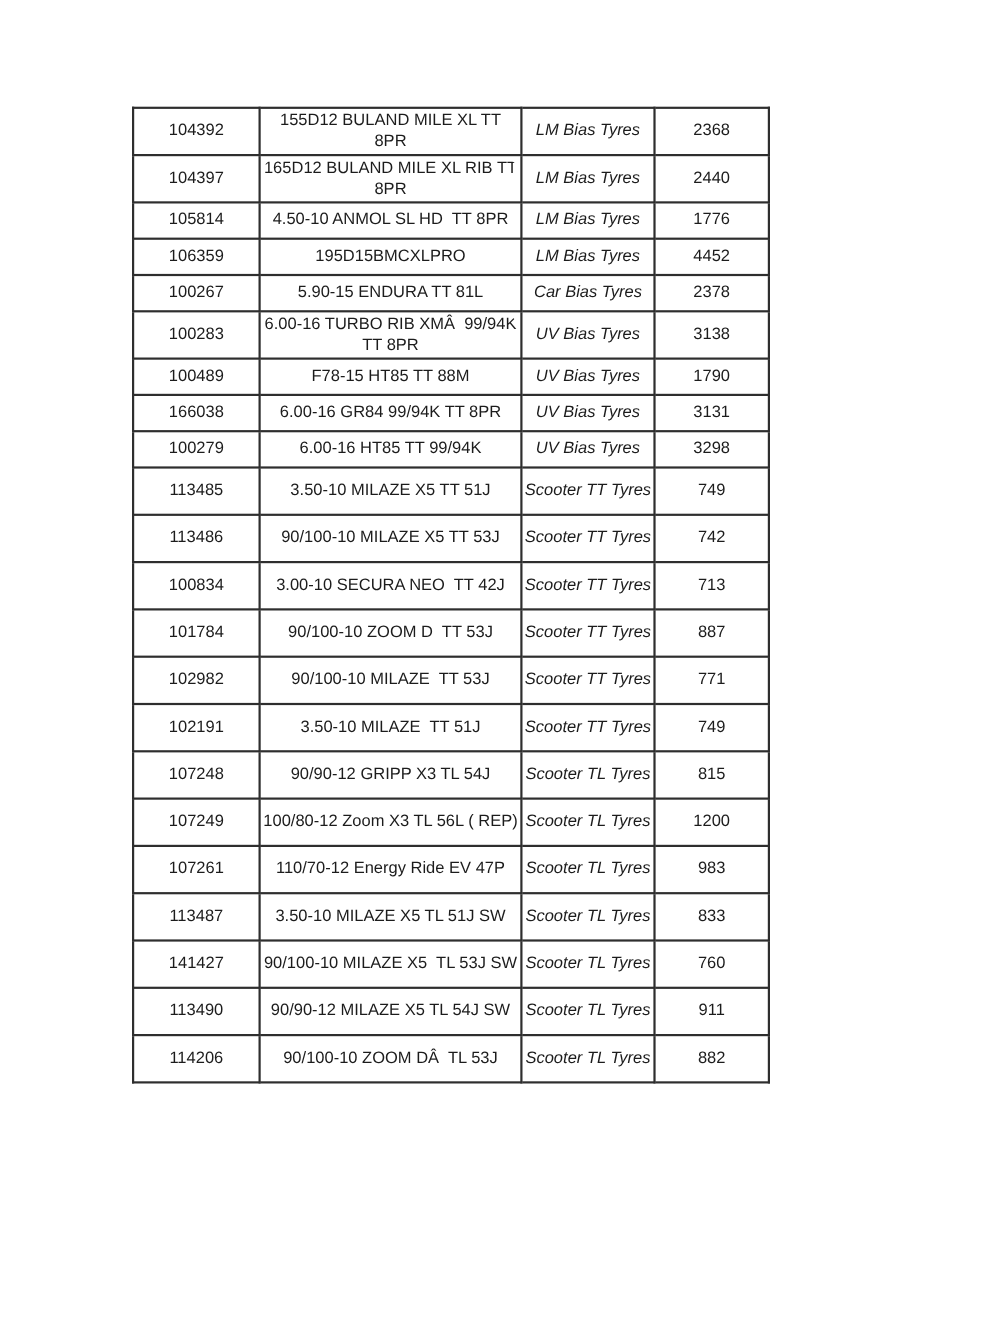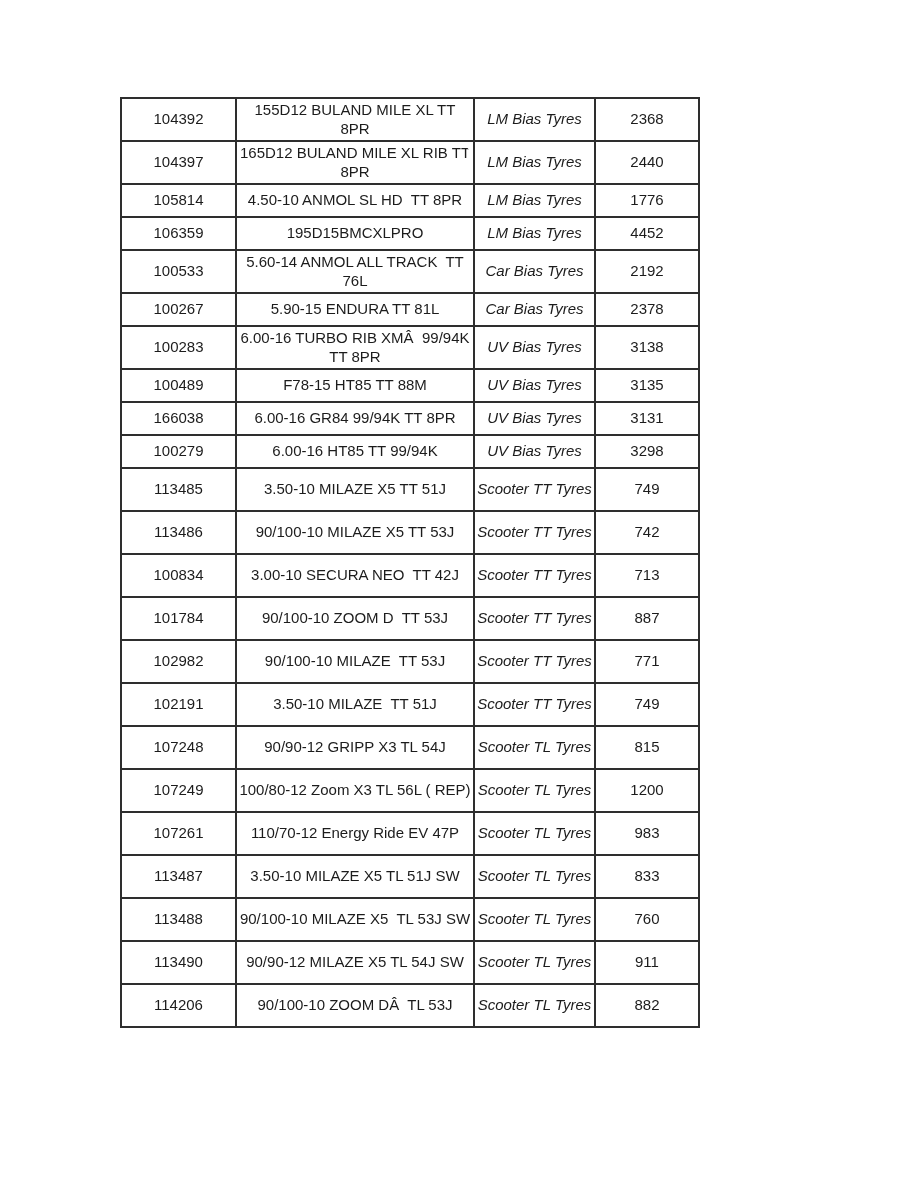--- a/index.html
+++ b/index.html
@@ -74,43 +74,37 @@
           <td class="desc">4.50-10 ANMOL SL HD  TT 8PR</td>
           <td class="cat">LM Bias Tyres</td>
           <td class="price">1776</td>
         </tr>
         <tr class="rs">
           <td class="code">106359</td>
           <td class="desc">195D15BMCXLPRO</td>
           <td class="cat">LM Bias Tyres</td>
           <td class="price">4452</td>
         </tr>
-        <tr class="rt">
-          <td class="code">100533</td>
-          <td class="desc">5.60-14 ANMOL ALL TRACK  TT 76L</td>
-          <td class="cat">Car Bias Tyres</td>
-          <td class="price">2192</td>
-        </tr>
         <tr class="rs">
           <td class="code">100267</td>
           <td class="desc">5.90-15 ENDURA TT 81L</td>
           <td class="cat">Car Bias Tyres</td>
           <td class="price">2378</td>
         </tr>
         <tr class="rt">
           <td class="code">100283</td>
           <td class="desc">6.00-16 TURBO RIB XMÂ  99/94K TT 8PR</td>
           <td class="cat">UV Bias Tyres</td>
           <td class="price">3138</td>
         </tr>
         <tr class="rs">
           <td class="code">100489</td>
           <td class="desc">F78-15 HT85 TT 88M</td>
           <td class="cat">UV Bias Tyres</td>
-          <td class="price">3135</td>
+          <td class="price">1790</td>
         </tr>
         <tr class="rs">
           <td class="code">166038</td>
           <td class="desc">6.00-16 GR84 99/94K TT 8PR</td>
           <td class="cat">UV Bias Tyres</td>
           <td class="price">3131</td>
         </tr>
         <tr class="rs">
           <td class="code">100279</td>
           <td class="desc">6.00-16 HT85 TT 99/94K</td>
@@ -171,21 +165,21 @@
           <td class="cat">Scooter TL Tyres</td>
           <td class="price">983</td>
         </tr>
         <tr class="rt">
           <td class="code">113487</td>
           <td class="desc">3.50-10 MILAZE X5 TL 51J SW</td>
           <td class="cat">Scooter TL Tyres</td>
           <td class="price">833</td>
         </tr>
         <tr class="rt">
-          <td class="code">113488</td>
+          <td class="code">141427</td>
           <td class="desc">90/100-10 MILAZE X5  TL 53J SW</td>
           <td class="cat">Scooter TL Tyres</td>
           <td class="price">760</td>
         </tr>
         <tr class="rt">
           <td class="code">113490</td>
           <td class="desc">90/90-12 MILAZE X5 TL 54J SW</td>
           <td class="cat">Scooter TL Tyres</td>
           <td class="price">911</td>
         </tr>

